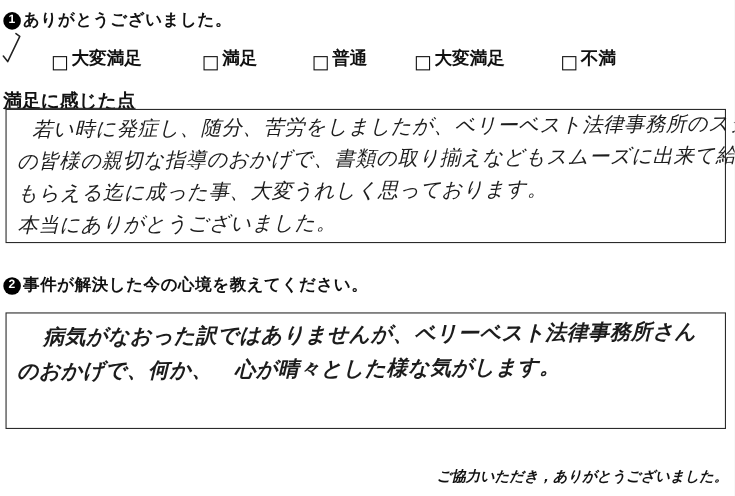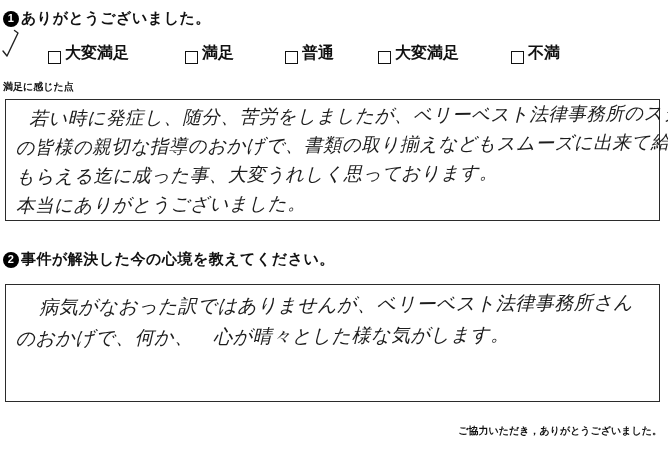--- a/index.html
+++ b/index.html
@@ -30,42 +30,42 @@
   .opt {
     position:absolute; top:0;
     display:flex; align-items:flex-end; gap:4px;
     font-size:16px; font-weight:600; white-space:nowrap;margin-left:45px;
   }
   .cb {
     width:11px; height:11px; box-sizing:content-box;
     border:1.6px solid #111; background:#fff; display:inline-block;
   }
   .checkmark-svg { position:absolute; left:-1px; top:29px; pointer-events:none; }
-  .answer-label { position:absolute; left:3px; top:80px; font-size:10px; font-weight:600; }
+  .answer-label { position:absolute; left:3px; top:80px; font-size:17px; font-weight:600;text-decoration:underline; }
   .answer-box {
     position:absolute; left:5px; width:655px; box-sizing:border-box;
     border:1.5px solid #2b2b2b; background:#fff;
   }
   #box1 { top:99px; height:122px; }
-  #box2 { top:284px; height:118px; }
+  #box2 { top:284px; height:106px;font-weight:bold; }
   .hand {
     font-family:"DejaVu Sans",sans-serif;
     font-style:italic;
     color:#1c1c1c;
     transform:rotate(-0.5deg);
     transform-origin:left top;
   }
   #box1 .hand { padding:4px 9px 0; font-size:18.5px; line-height:29px; }
   #box2 .hand { padding:7px 9px 0; font-size:19px; line-height:31px; }
   #box1 .hand .line:first-child { text-indent:14px; }
   #box2 .hand .line:first-child { text-indent:24px; }
   .line { white-space:pre; letter-spacing:0.5px; }
   .footer {
     position:absolute; right:6px; top:424px;
-    font-size:10px; font-weight:600; white-space:nowrap;
+    font-size:13px; font-weight:600; white-space:nowrap;font-style:italic;
   }
 </style>
 </head>
 <body>
 
 <div class="page">
 
   <div class="q-heading" id="q1-heading">
     <span class="num-circle">1</span>
     <span>ありがとうございました。</span>

